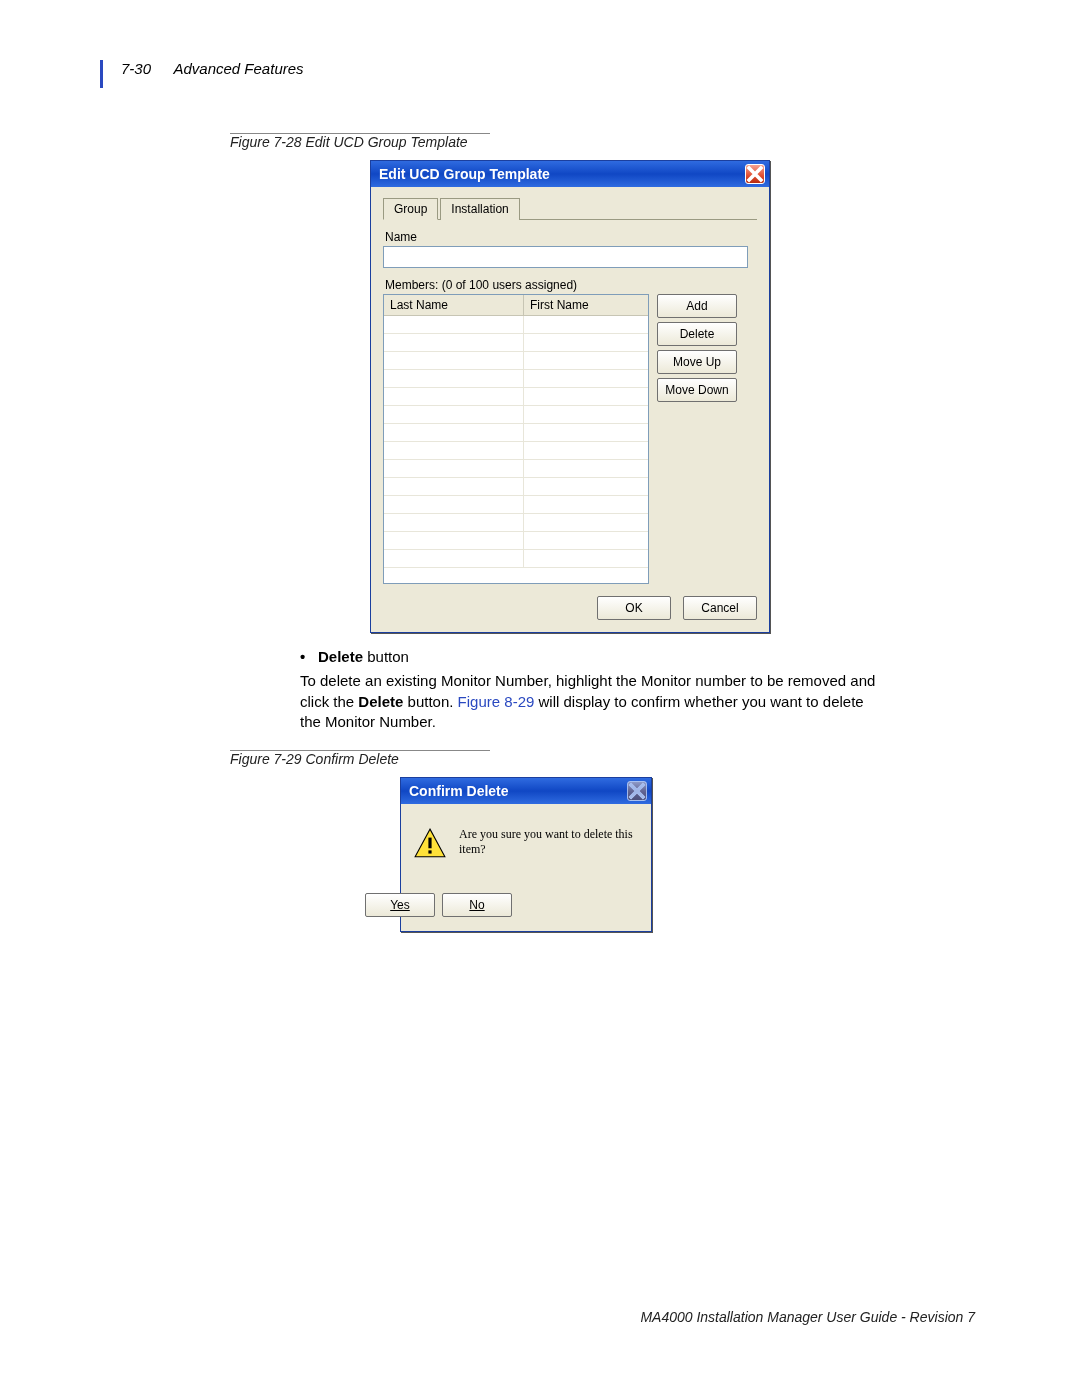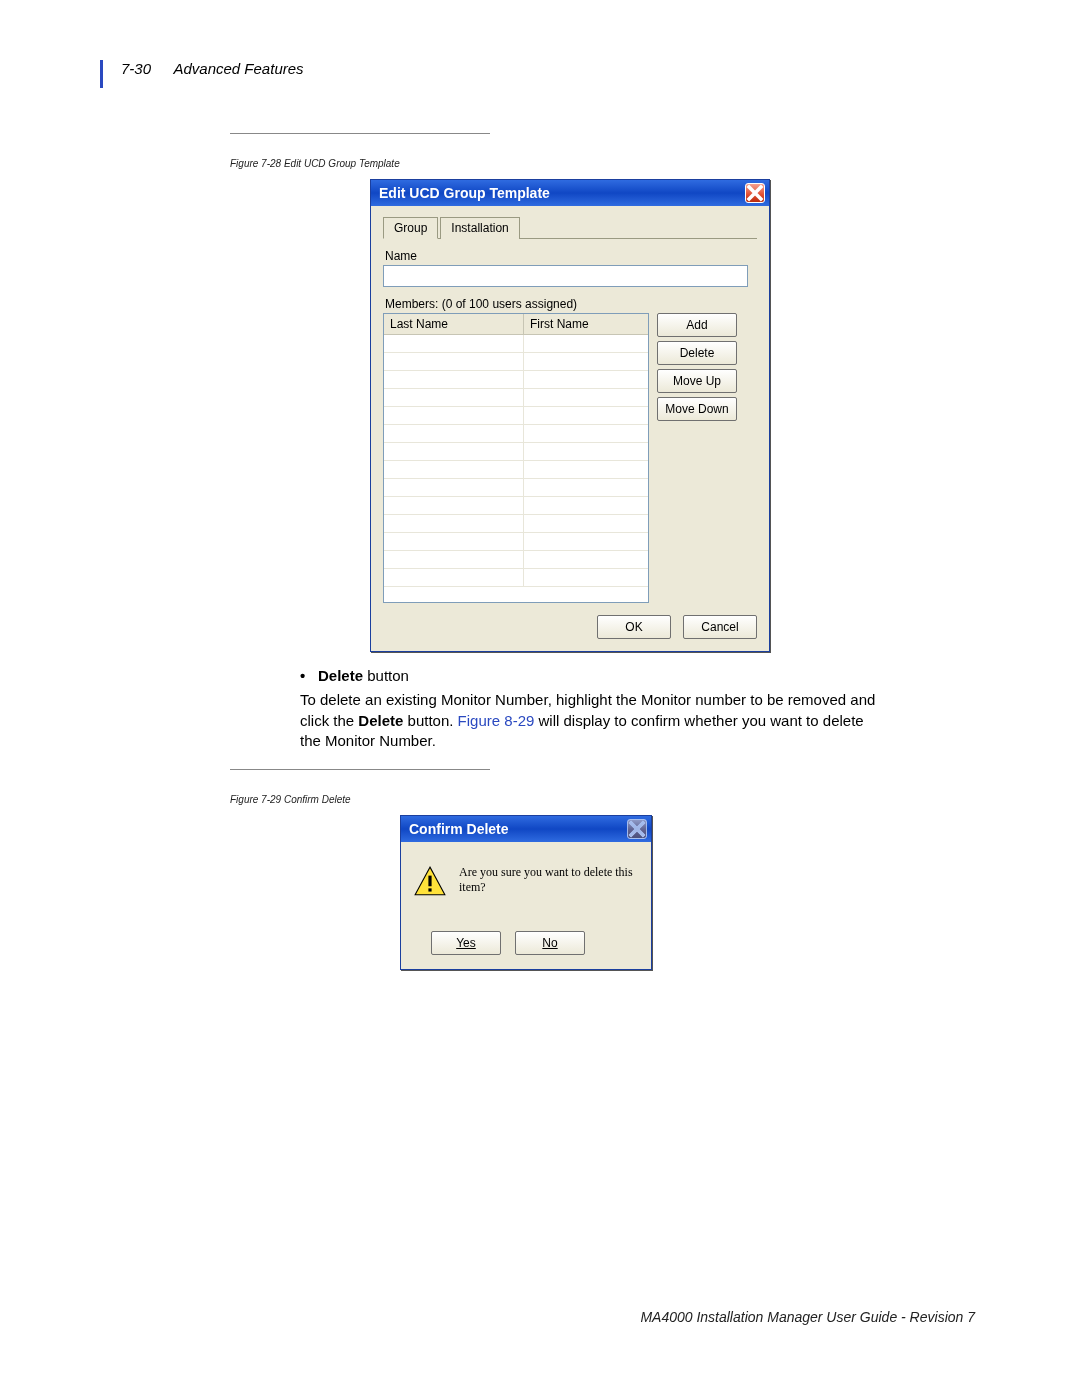--- a/index.html
+++ b/index.html
@@ -21,24 +21,24 @@
     border-left: 3px solid #2a49c0;
     padding-left: 18px;
     padding-bottom: 10px;
     margin-bottom: 45px;
   }
   .page-num { font-style: italic; font-size: 15px; margin-right: 18px; }
   .section-title { font-style: italic; font-size: 15px; }
 
   .figure-caption {
     font-style: italic;
-    font-size: 10px;
+    font-size: 14px;
     color: #222;
     border-top: 1px solid #888;
-    padding-top: 24px;
+    padding-top: 0;
     width: 260px;
     margin-left: 130px;
     margin-bottom: 10px;
   }
 
   .dialog-outer {
     margin-left: 270px;
     width: 400px;
     border: 1px solid #1b3f9e;
     background: #ece9d8;
@@ -127,21 +127,21 @@
     background: #ece9d8;
     box-shadow: 1px 1px 0 #555;
   }
   .confirm-body { padding: 23px 12px 14px 12px; display: flex; gap: 12px; font-family: Tahoma; font-size: 12px; }
   .warn-icon {
     width: 34px; height: 34px; flex-shrink: 0;
     position: relative;
   }
   .warn-icon svg { width: 34px; height: 34px; }
   .confirm-right { flex: 1; }
-  .confirm-buttons { display: flex; justify-content: center; gap: 14px; margin-top: 18px; margin-left: -36px; text-decoration: underline; }
+  .confirm-buttons { display: flex; justify-content: flex-start; gap: 7px; margin-top: 18px; margin-left: -36px; text-decoration: underline; }
 
   .footer {
     position: absolute;
     bottom: 72px;
     right: 105px;
     font-style: italic;
     font-size: 14px;
     color: #222;
   }
 </style>

